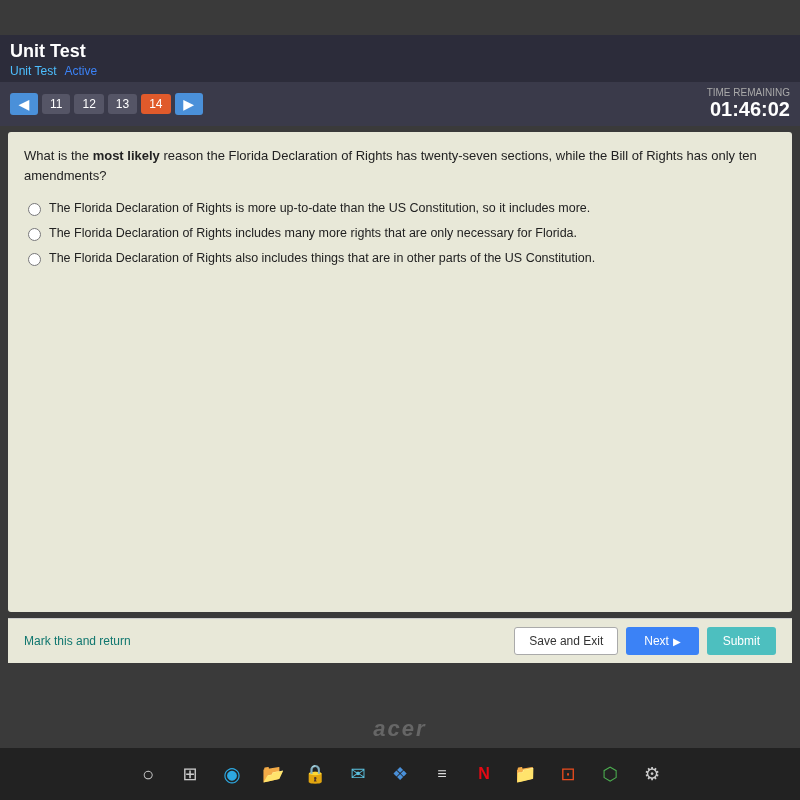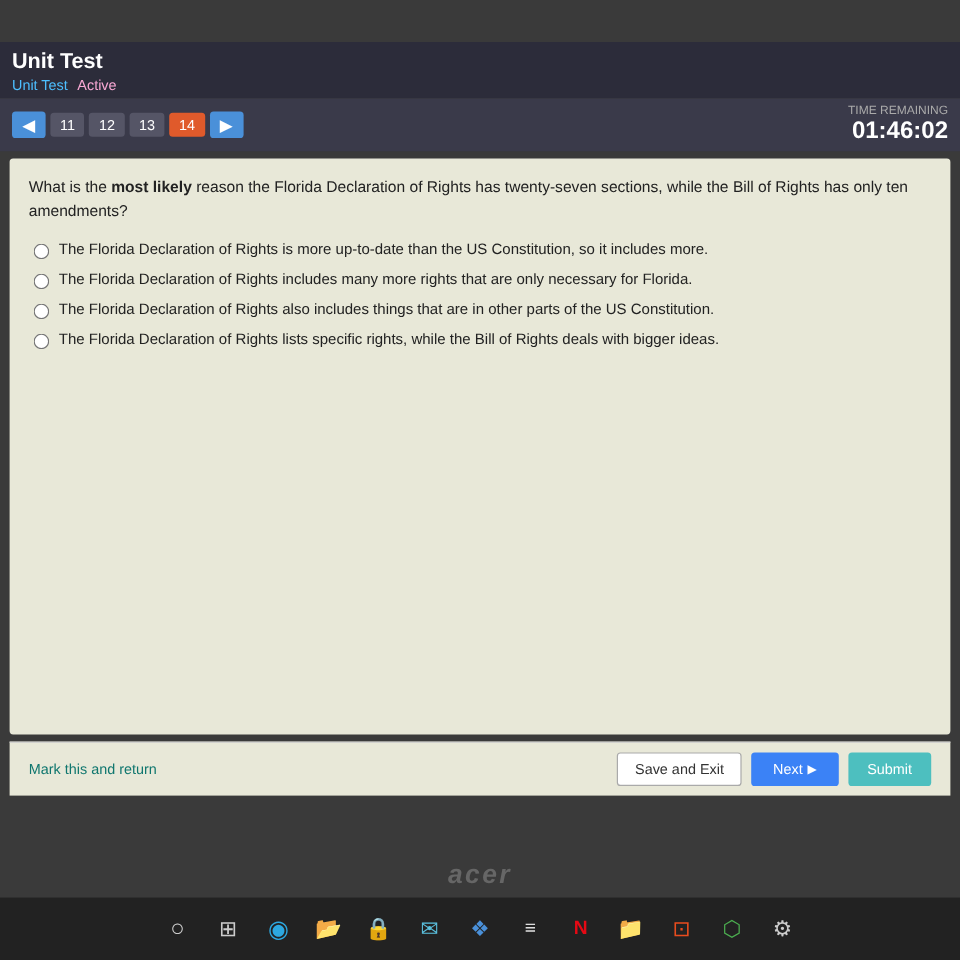--- a/index.html
+++ b/index.html
@@ -30,21 +30,21 @@
       align-items: center;
       gap: 8px;
       font-size: 12px;
     }
     .top-bar-sub .unit-test-link {
       color: #4dbfff;
       text-decoration: none;
       cursor: pointer;
     }
     .top-bar-sub .active-badge {
-      color: #f9a8d4;
+      color: #3b82f6;
     }
 
     
     .nav-bar {
       background: #3a3a4a;
       display: flex;
       align-items: center;
       padding: 5px 10px;
       gap: 4px;
       justify-content: space-between;
@@ -271,24 +271,20 @@
       <input type="radio" name="answer" style="">
       <span>The Florida Declaration of Rights is more up-to-date than the US Constitution, so it includes more.</span>
     </label>
     <label class="answer-option">
       <input type="radio" name="answer" style="">
       <span>The Florida Declaration of Rights includes many more rights that are only necessary for Florida.</span>
     </label>
     <label class="answer-option">
       <input type="radio" name="answer" style="">
       <span>The Florida Declaration of Rights also includes things that are in other parts of the US Constitution.</span>
-    </label>
-    <label class="answer-option">
-      <input type="radio" name="answer" style="">
-      <span>The Florida Declaration of Rights lists specific rights, while the Bill of Rights deals with bigger ideas.</span>
     </label>
   </div>
   <div class="spacer-area"></div>
 </div>
 
 <div class="footer-bar">
   <a class="mark-return-link">Mark this and return</a>
   <div class="footer-buttons">
     <button class="btn-save">Save and Exit</button>
     <button class="btn-next">Next</button>

